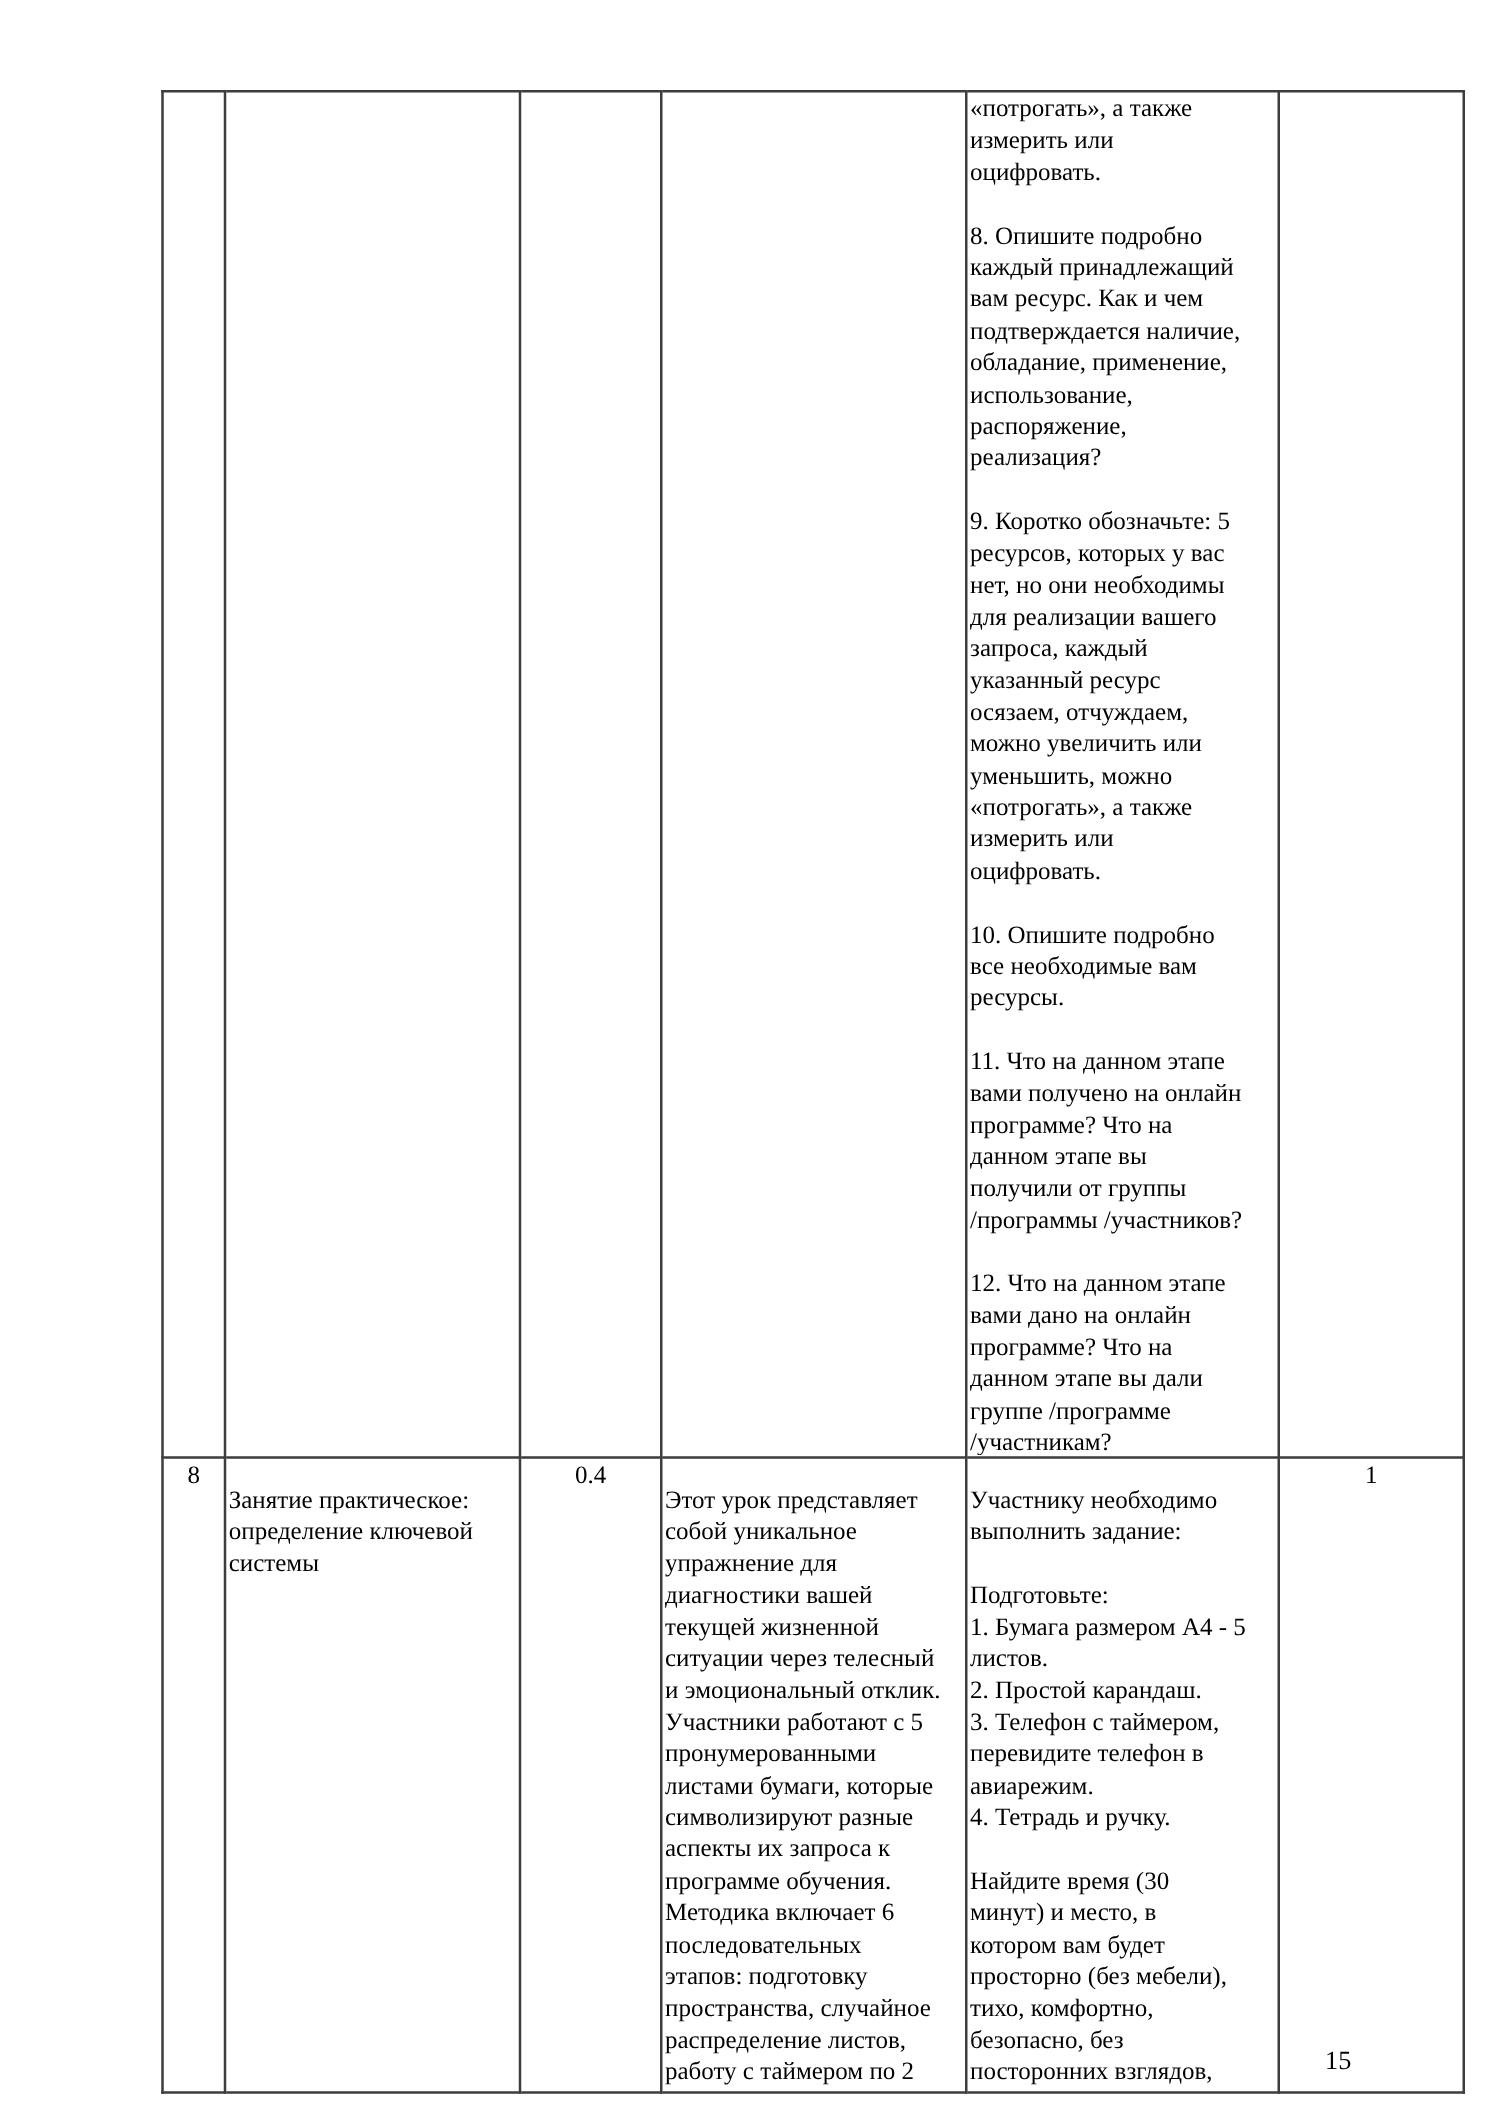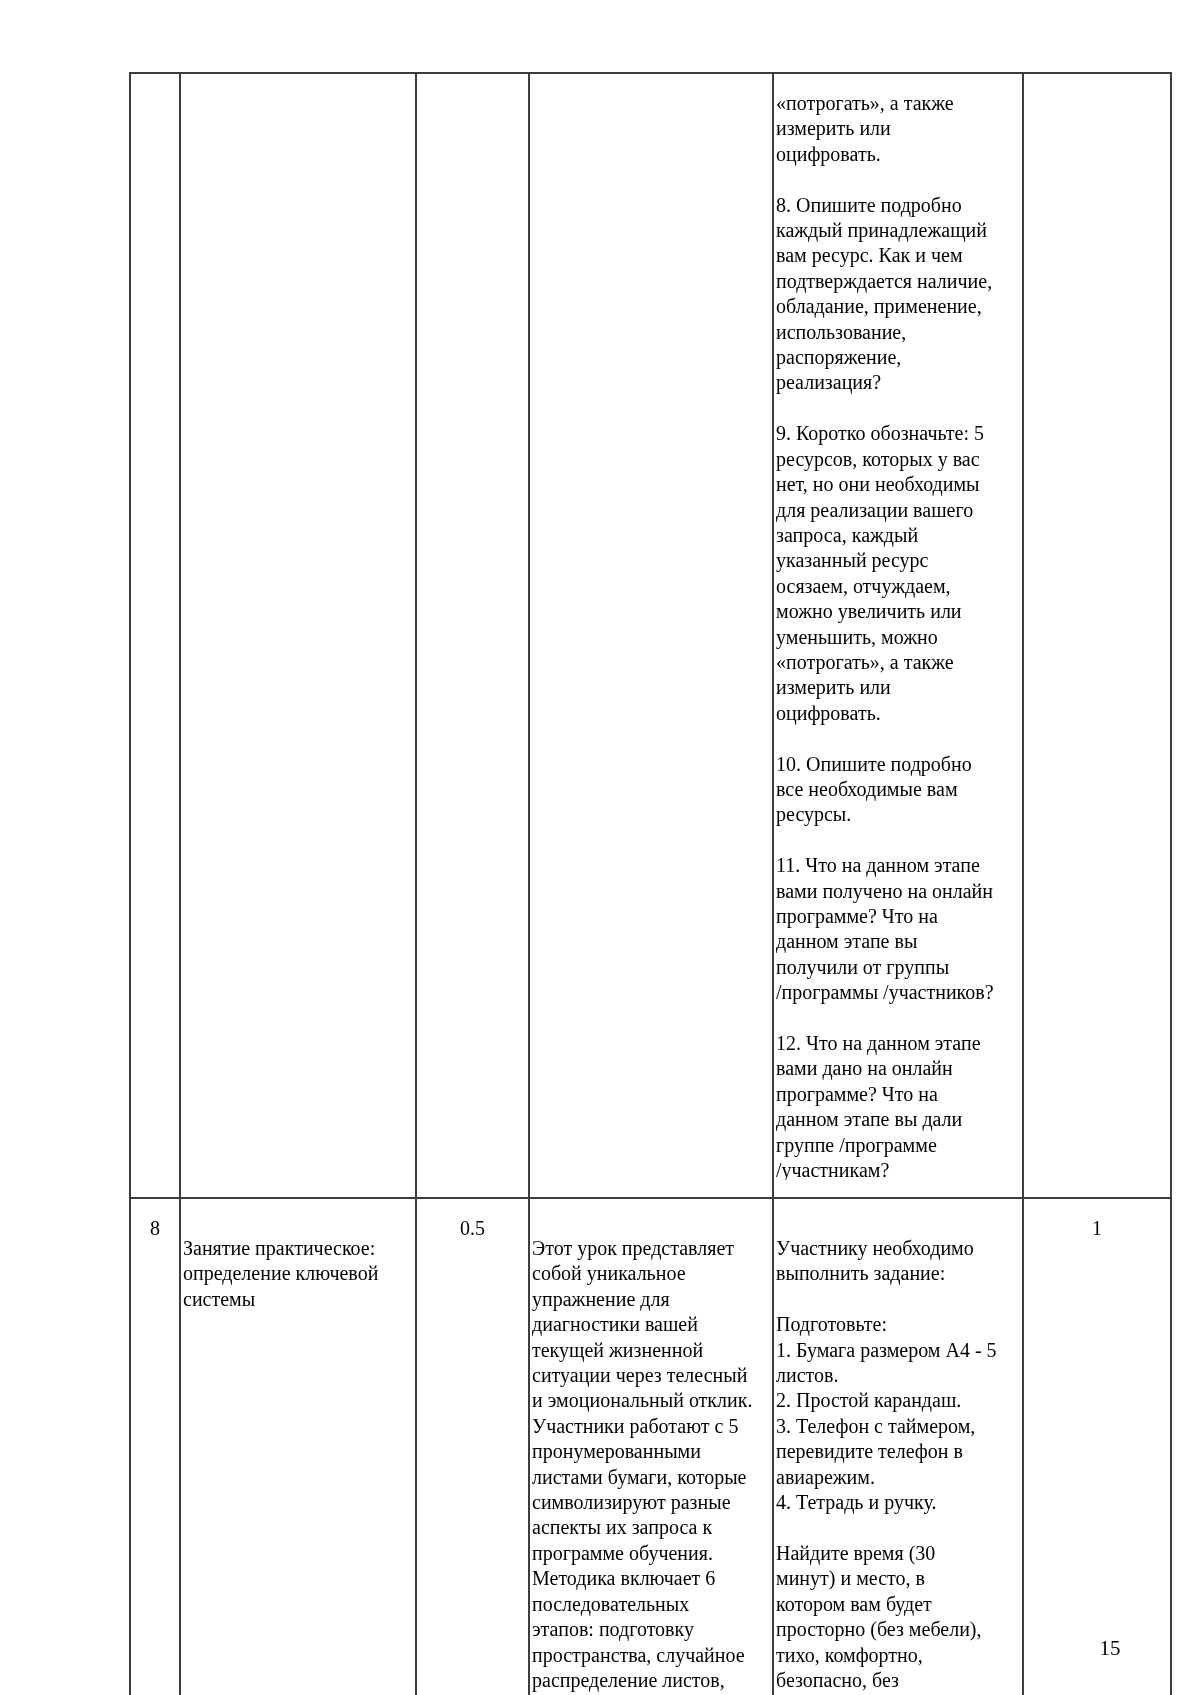--- a/index.html
+++ b/index.html
@@ -20,37 +20,36 @@
     position: absolute;
     left: 129px;
     top: 72px;
     width: 1041px;
     border-collapse: collapse;
     table-layout: fixed;
   }
   table.doc-table td {
     border: 2px solid #3d3d3d;
     vertical-align: top;
-    padding: 17px 2px;
+    padding: 1px 2px;
     font-size: 20px;
     line-height: 25.4px;
     white-space: pre;
     overflow: hidden;
   }
   tr.row-cont { height: 1093px; }
   tr.row-8    { height: 489px; }
   .center { text-align: center; }
   .clip-tall { height: 1089px; overflow: hidden; white-space: pre; }
   .clip-short { height: 484px; overflow: hidden; white-space: pre; margin-top: 20px; }
   .page-number {
     position: absolute;
     left: 1060px;
     top: 1635px;
     width: 100px;
-    text-align: center;
     font-size: 21px;
     line-height: 26px;
   }
 </style>
 </head>
 <body>
 
 <div class="page">
 
   <table class="doc-table">
@@ -111,21 +110,21 @@
 данном этапе вы дали
 группе /программе
 /участникам?</div></td>
       <td class="center"></td>
     </tr>
     <tr class="row-8">
       <td class="center">8</td>
       <td><div class="clip-short">Занятие практическое:
 определение ключевой
 системы</div></td>
-      <td class="center">0.5</td>
+      <td class="center">0.4</td>
       <td><div class="clip-short">Этот урок представляет
 собой уникальное
 упражнение для
 диагностики вашей
 текущей жизненной
 ситуации через телесный
 и эмоциональный отклик.
 Участники работают с 5
 пронумерованными
 листами бумаги, которые

